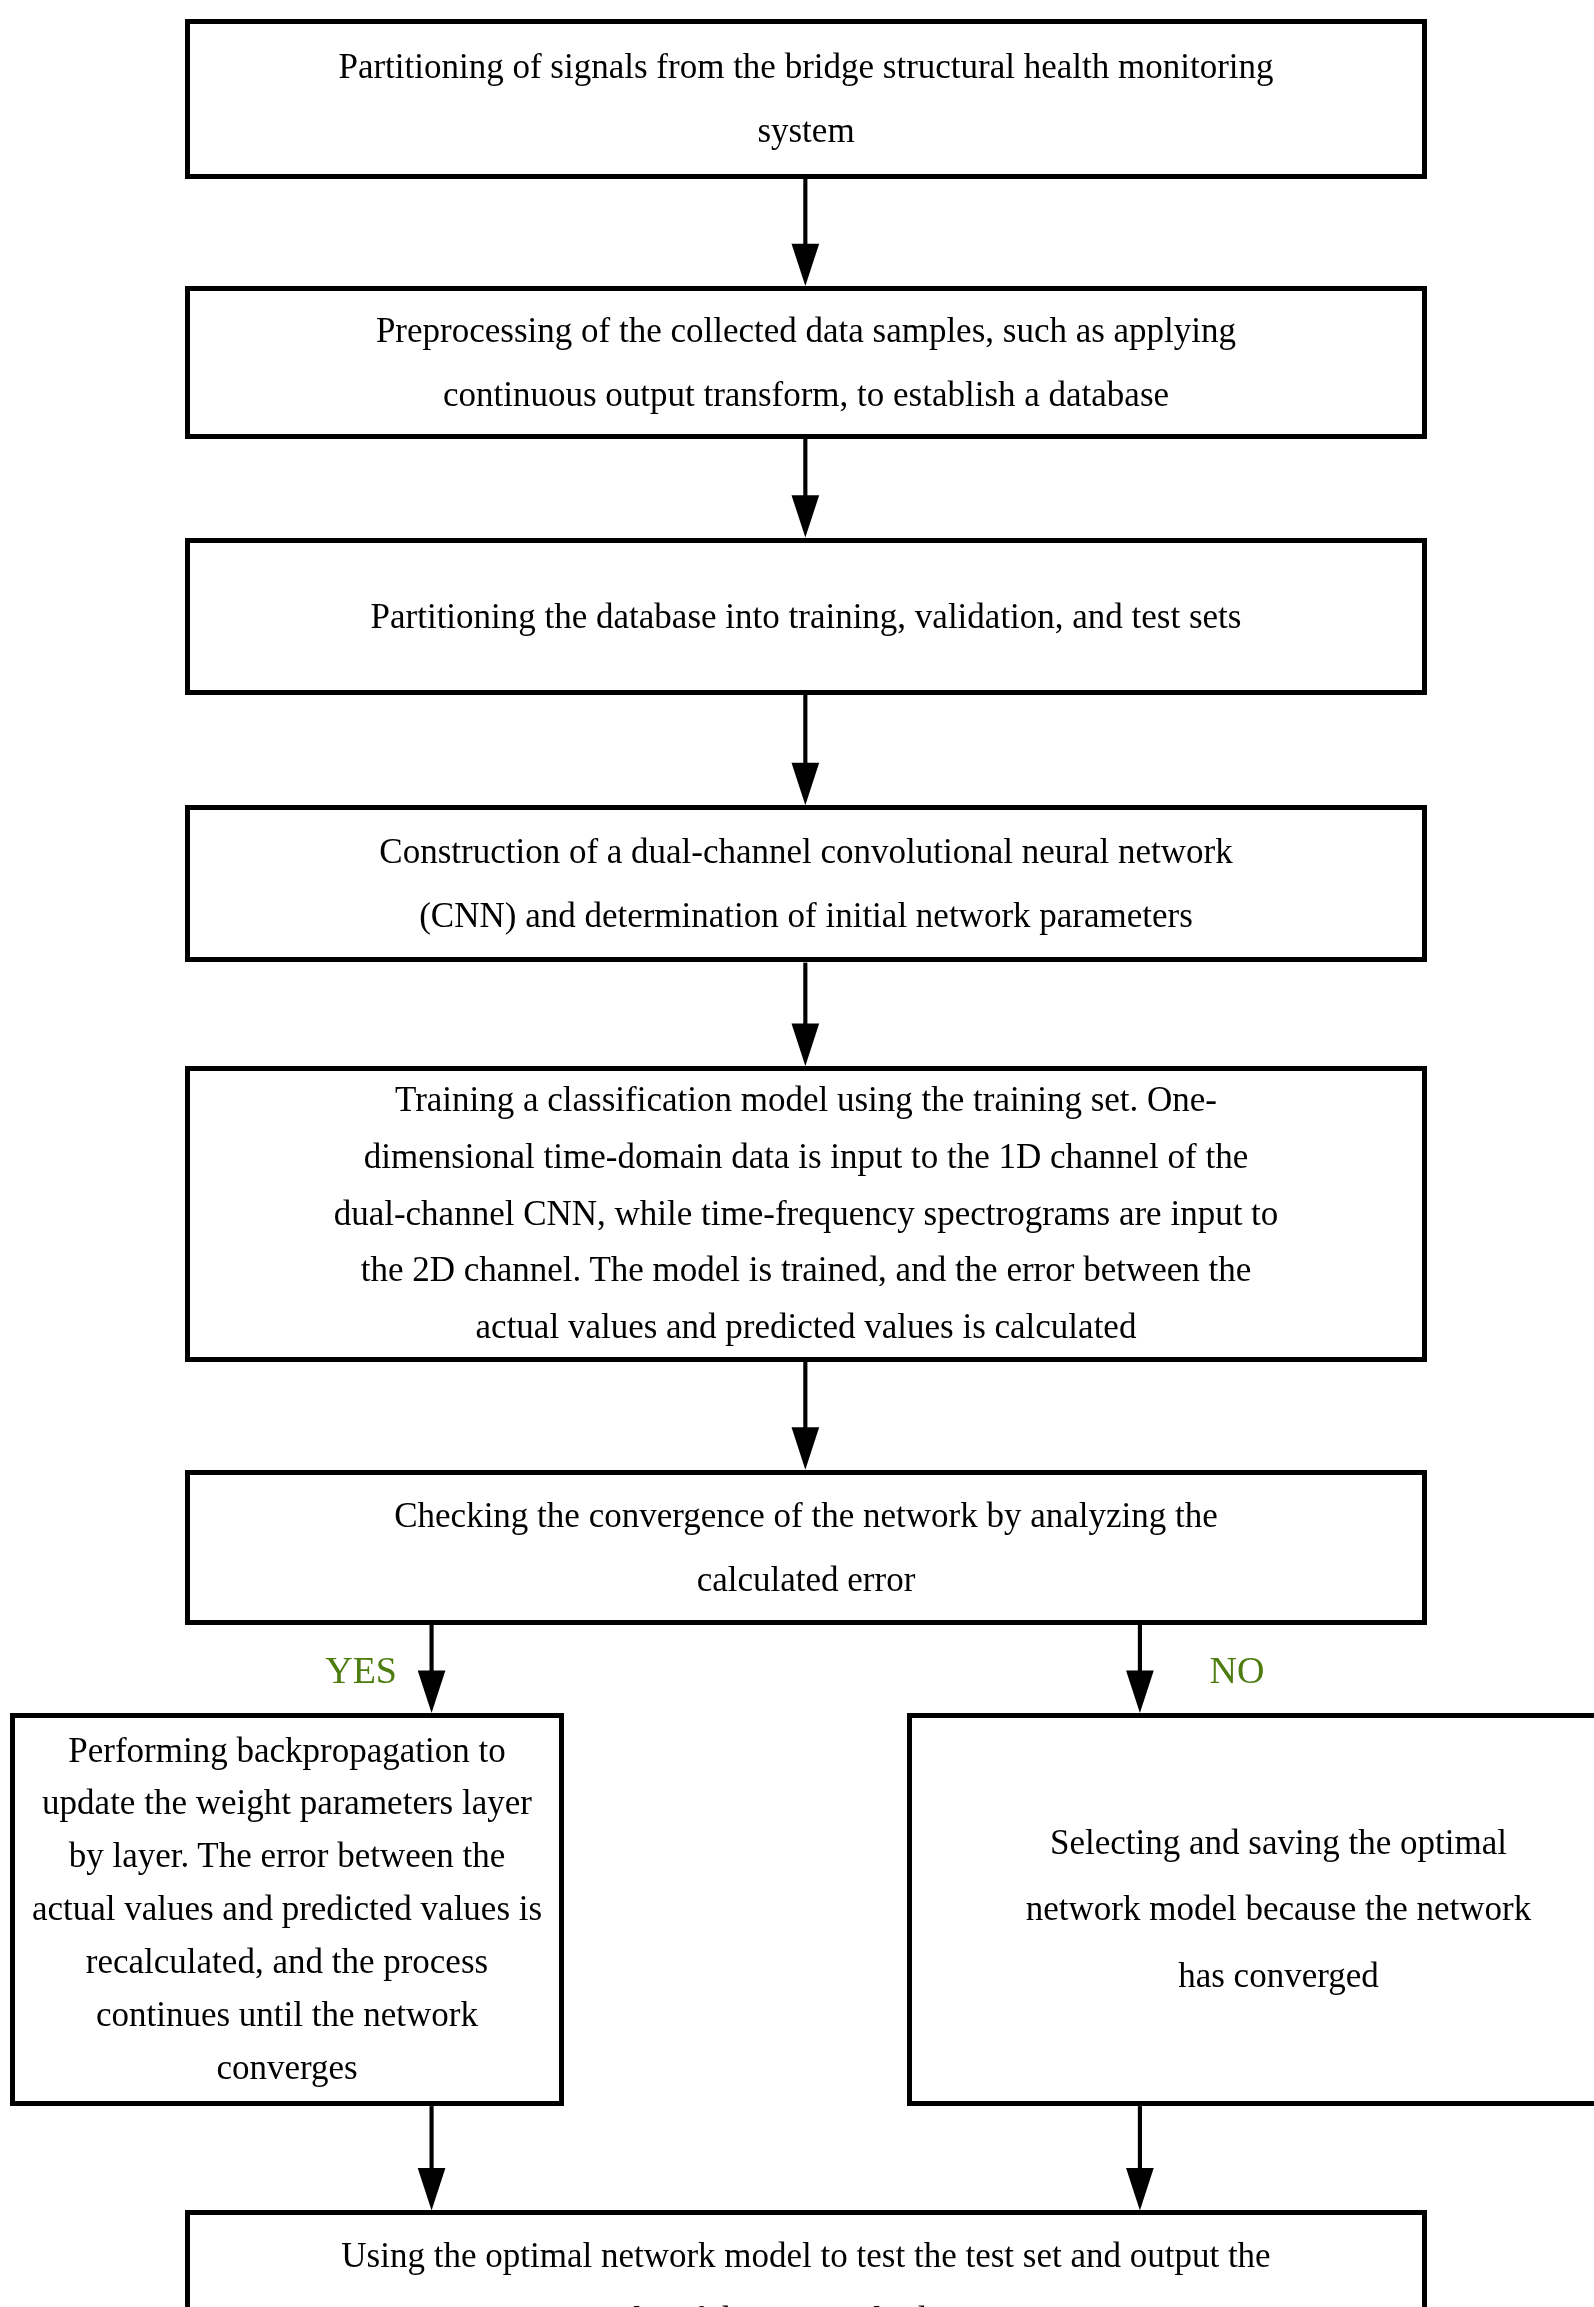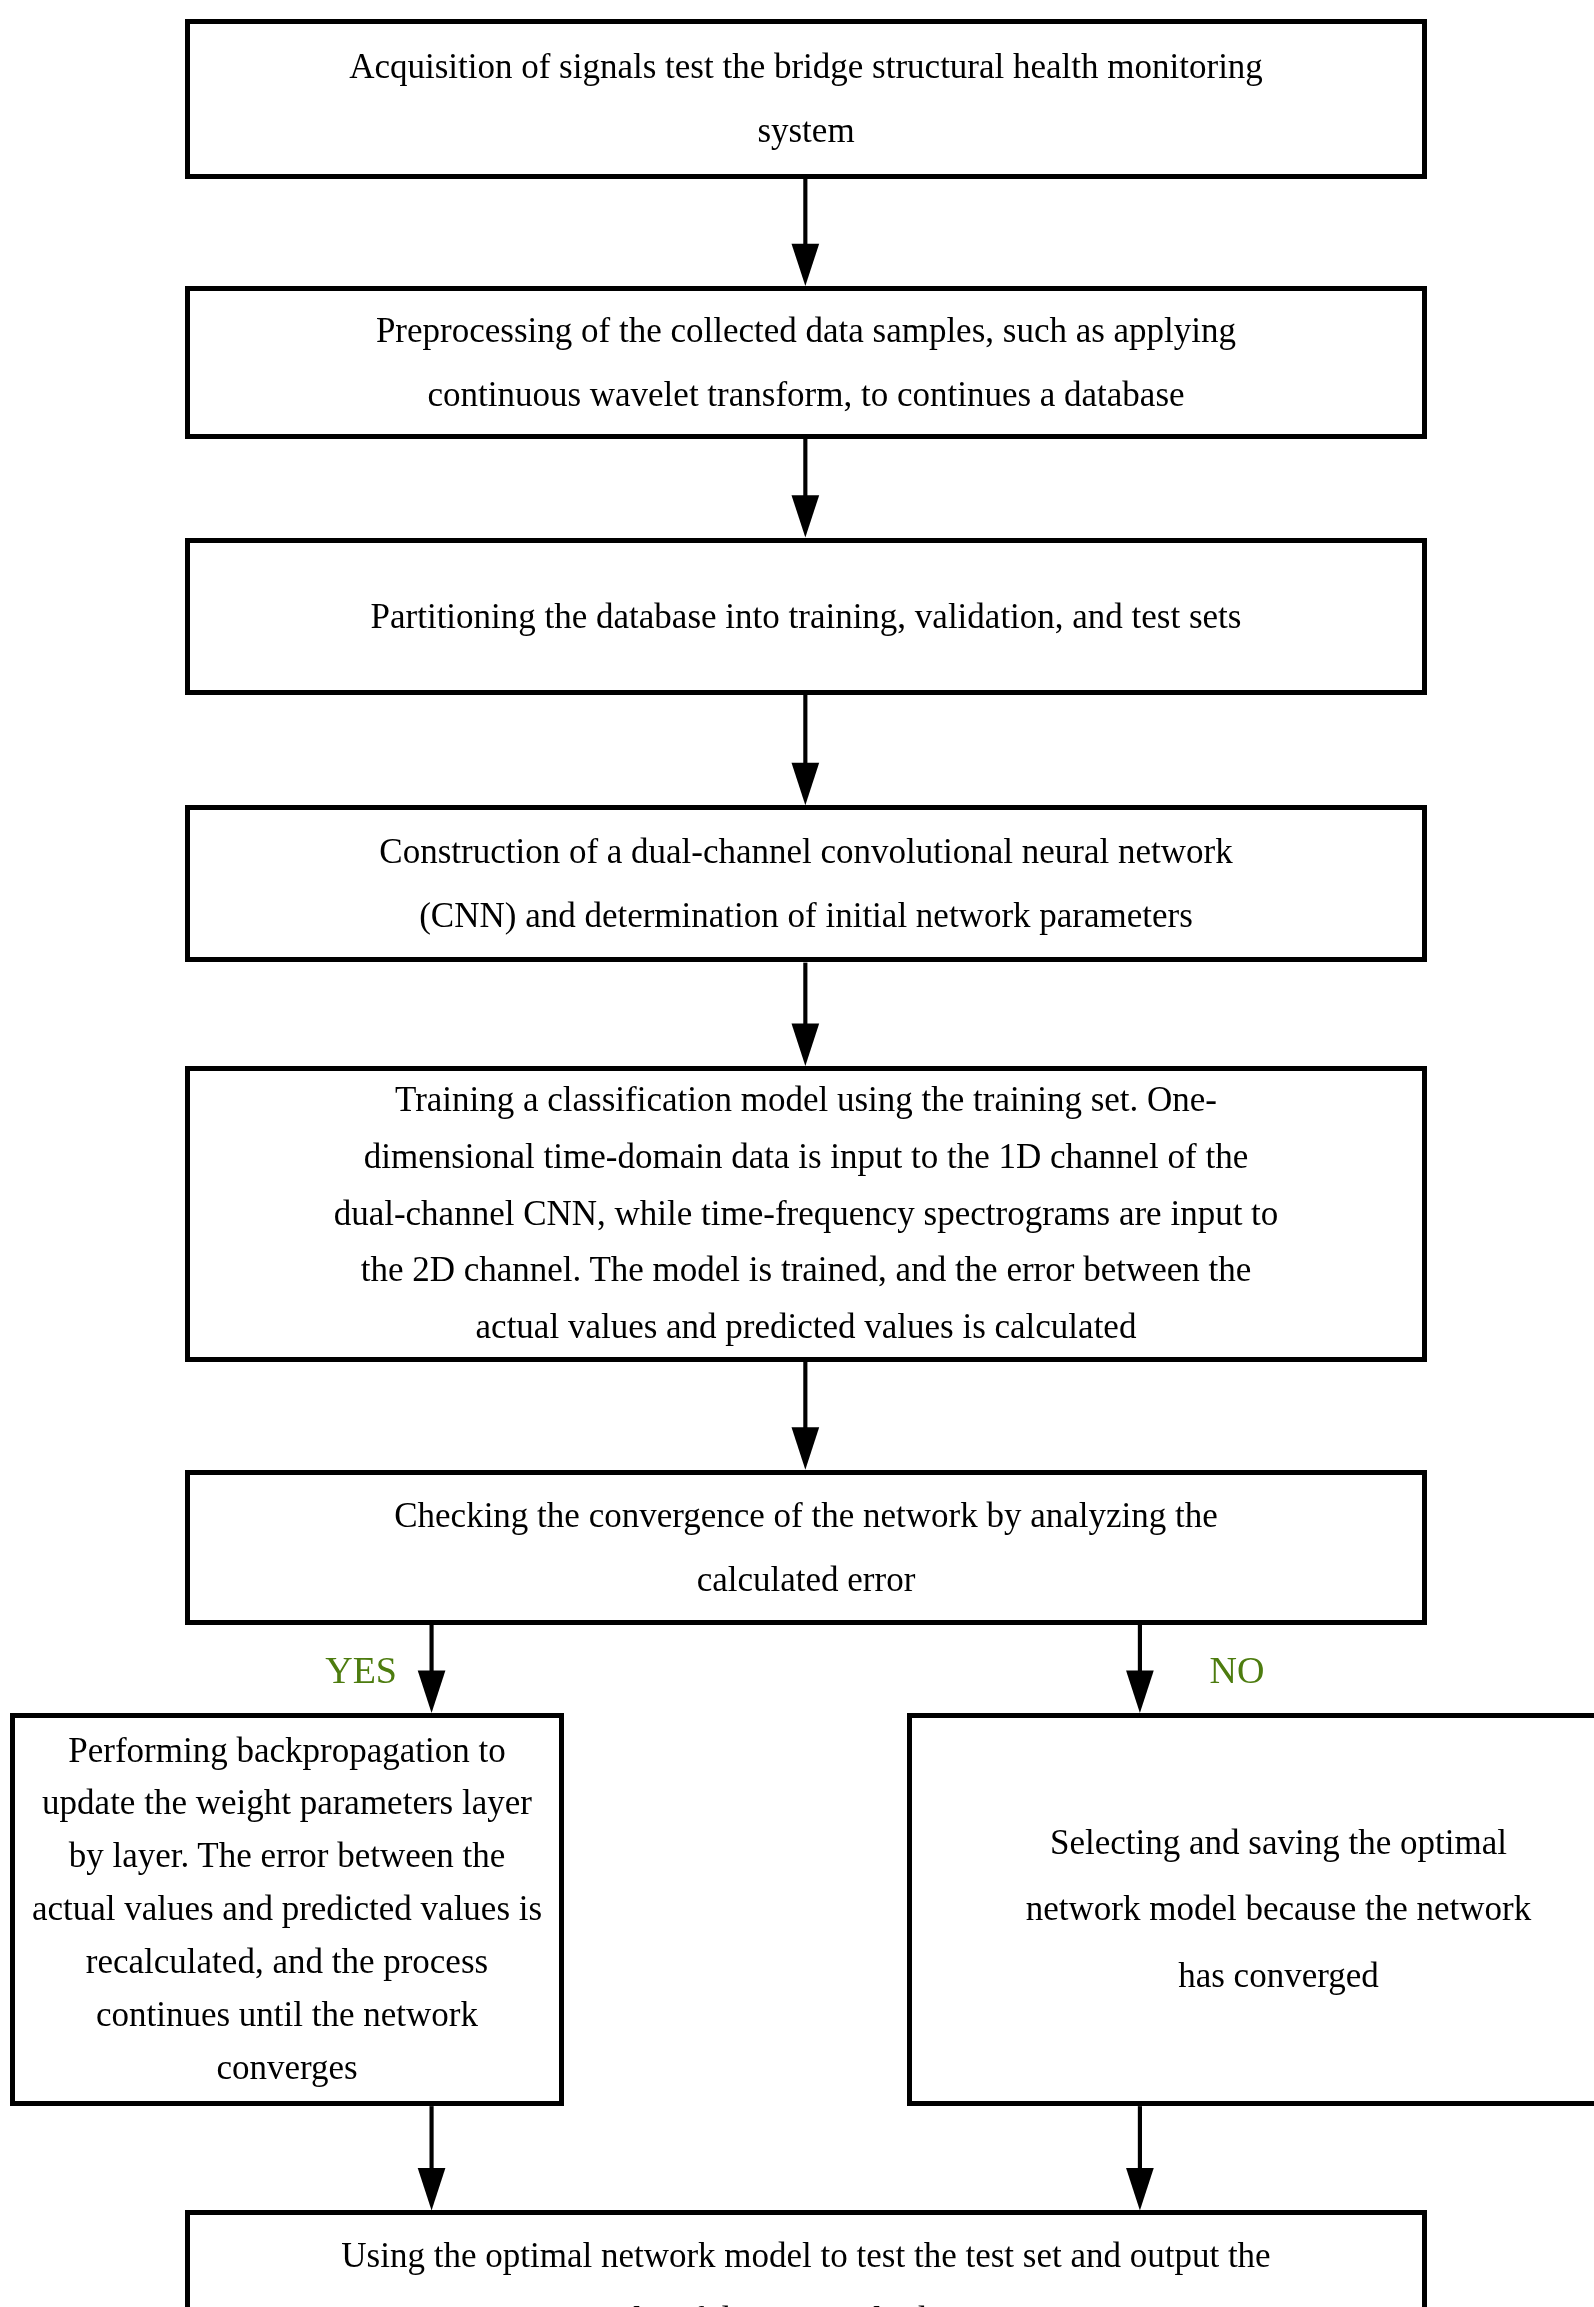--- a/index.html
+++ b/index.html
@@ -98,27 +98,27 @@
       <line class="cline" x1="935" y1="4564" x2="935" y2="4738"></line>
       <path class="chead" d="M 905 4698 L 965 4698 L 935 4790 Z"></path>
     </g>
     <g>
       <line class="cline" x1="2470" y1="4564" x2="2470" y2="4738"></line>
       <path class="chead" d="M 2440 4698 L 2500 4698 L 2470 4790 Z"></path>
     </g>
   </svg>
 
   <div class="node" id="node-acquisition">
-    <div class="txt">Acquisition of signals test the bridge structural health monitoring
+    <div class="txt">Partitioning of signals from the bridge structural health monitoring
 system</div>
   </div>
 
   <div class="node" id="node-preprocessing">
     <div class="txt">Preprocessing of the collected data samples, such as applying
-continuous wavelet transform, to continues a database</div>
+continuous output transform, to establish a database</div>
   </div>
 
   <div class="node" id="node-construction">
     <div class="txt">Construction of a dual-channel convolutional neural network
 (CNN) and determination of initial network parameters</div>
   </div>
 
   <div class="node" id="node-partitioning">
     <div class="txt">Partitioning the database into training, validation, and test sets</div>
   </div>

